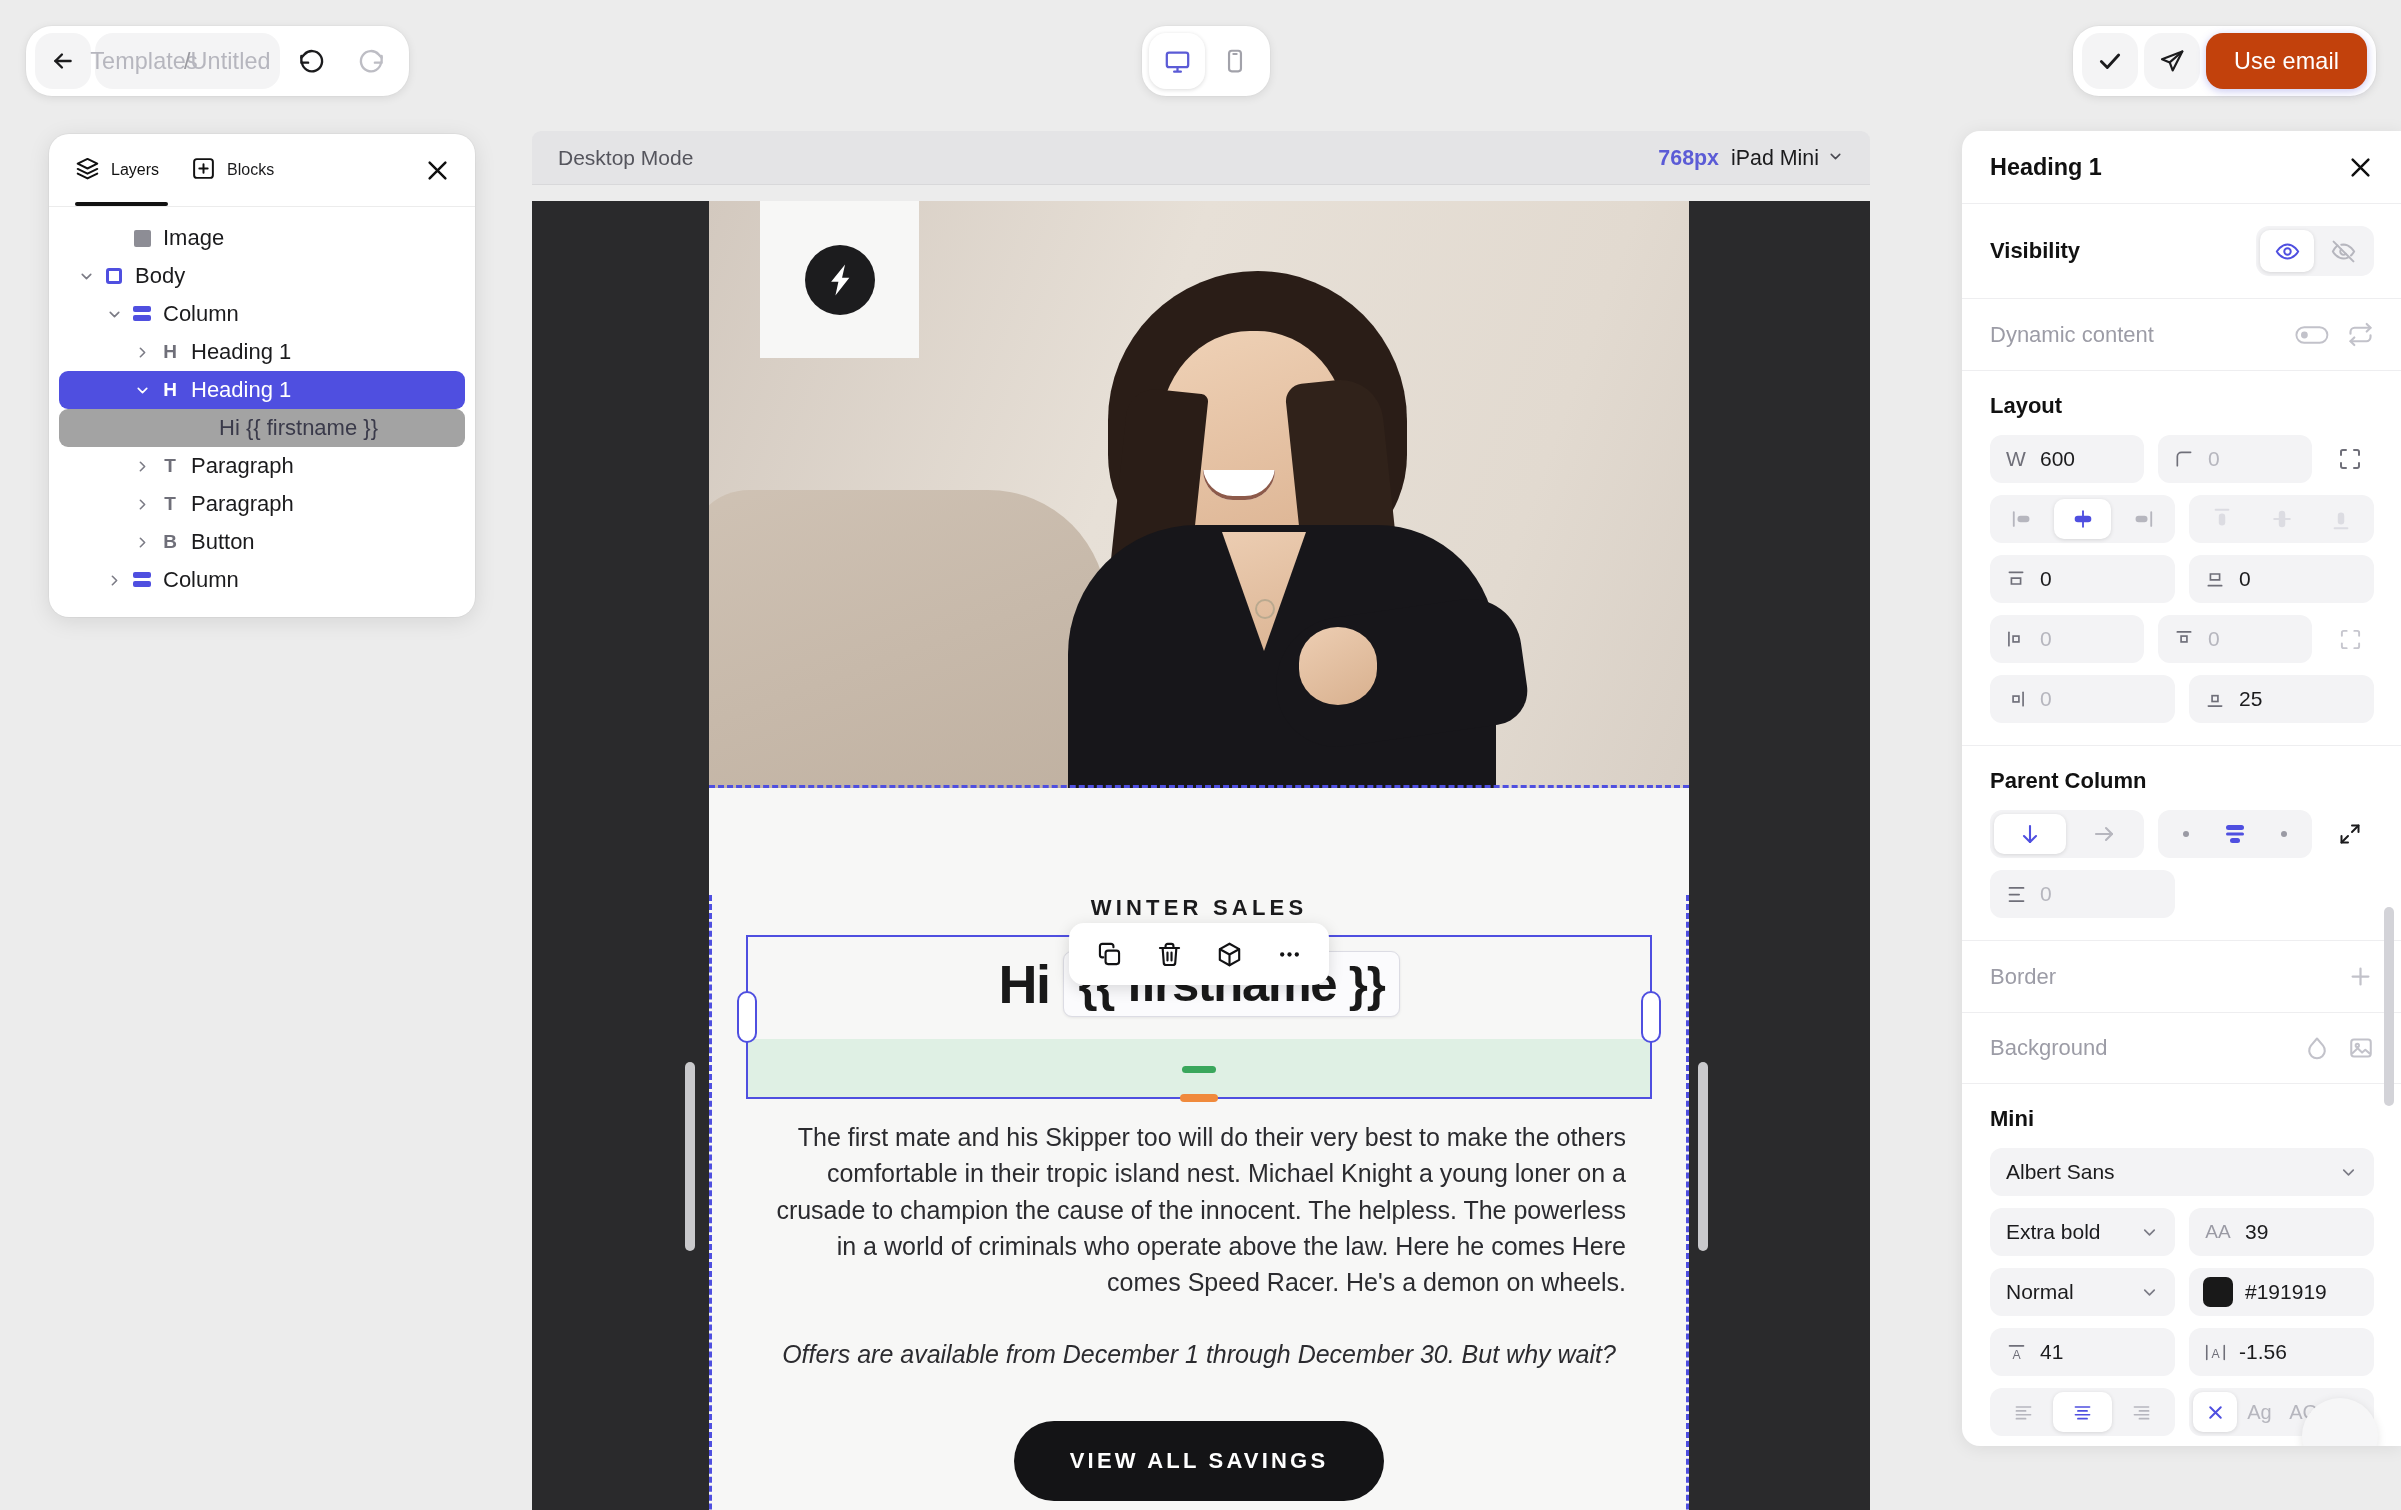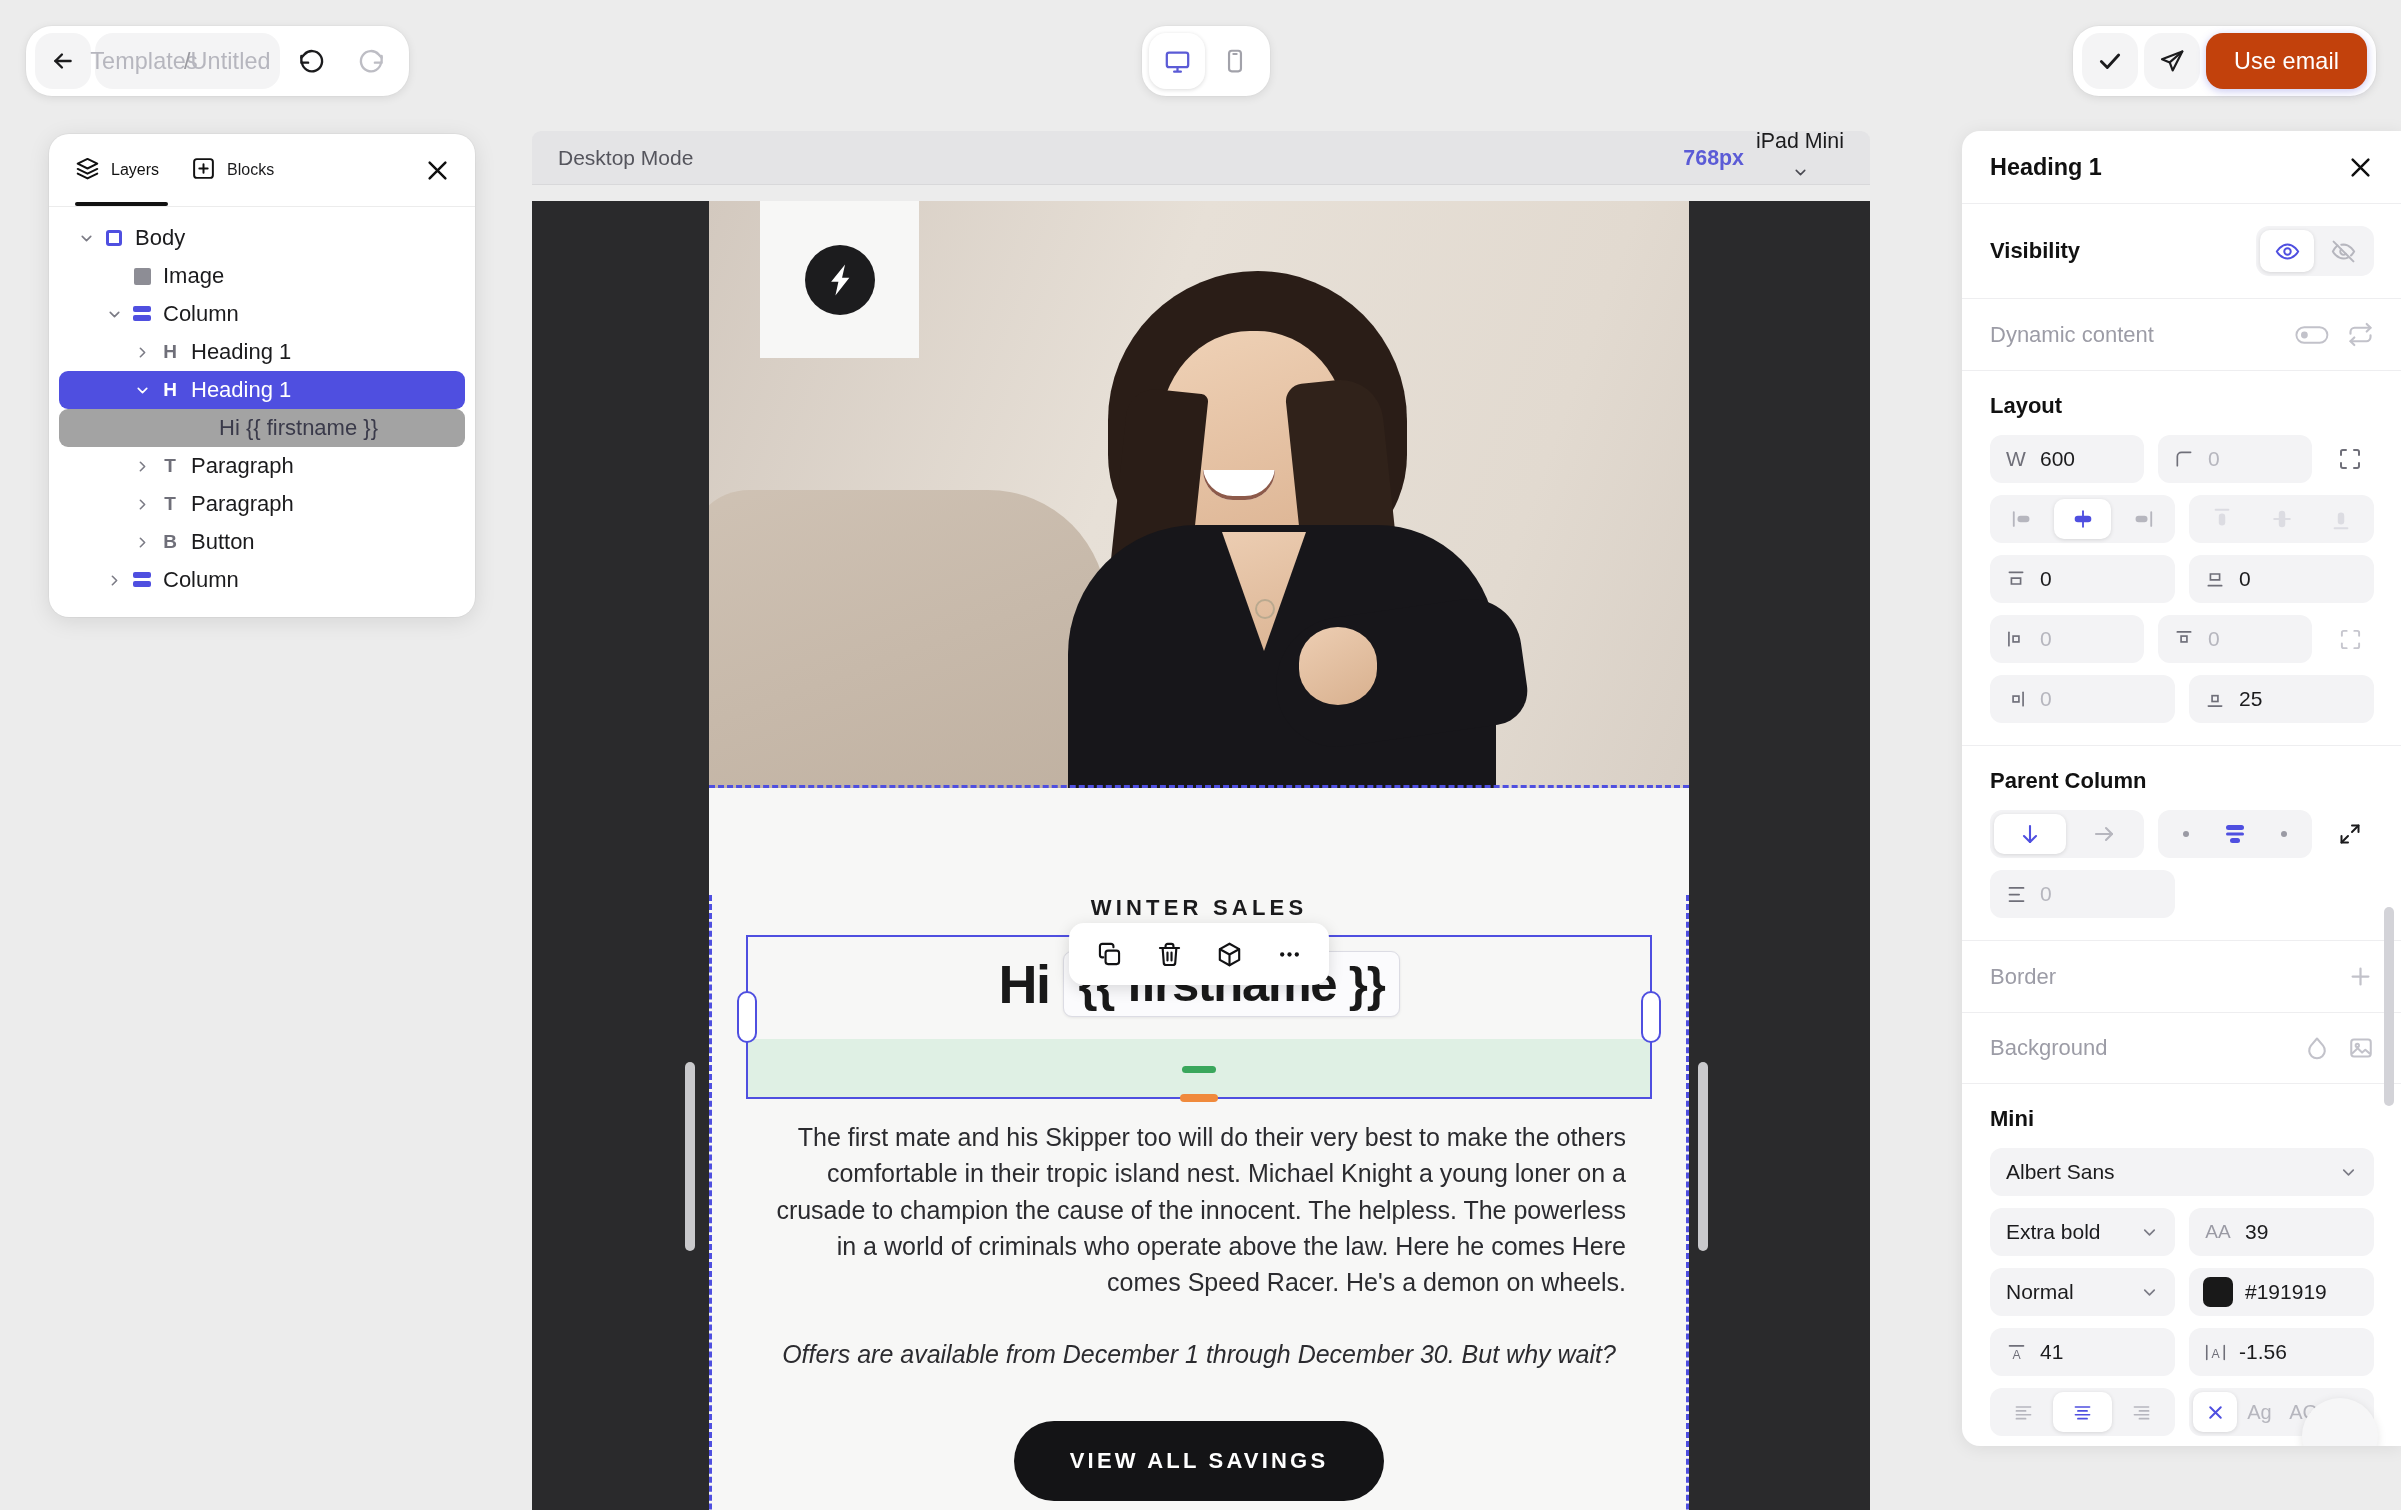--- a/index.html
+++ b/index.html
@@ -96,21 +96,21 @@
   
   .canvas-wrap { position:absolute; left:532px; top:131px; width:1338px; height:1379px; }
   .canvas-head {
     height:54px; background:#e4e4e6; border-radius:9px 9px 0 0;
     display:flex; align-items:center; padding:0 26px;
     font-size:21px; color:#55555d;
     box-shadow: inset 0 -1px 0 rgba(0,0,0,.05);
   }
   .canvas-head .right { margin-left:auto; display:flex; align-items:center; gap:12px; font-size:21.4px; color:#1b1b1d; }
   .px-val { color:#5b5bd6; font-weight:bold; }
-  .dev-name { cursor:pointer; display:flex; align-items:center; gap:8px;flex-direction:column;}
+  .dev-name { cursor:pointer; display:flex; align-items:flex-start; gap:8px;}
 
   .canvas-body {
     position:absolute; left:0; top:70px; width:1338px; height:1309px;
     background:#2a2a2c; overflow:hidden;
   }
   .email {
     position:absolute; left:177px; top:0; width:980px; min-height:1309px;
     background:#f7f7f6;
   }
 
@@ -347,37 +347,37 @@
     </div>
     <div class="lp-close">
       <svg width="27" height="27" viewBox="0 0 24 24" fill="none" stroke="currentColor" stroke-width="2.2" stroke-linecap="round">
           <path d="M5 5l14 14M19 5L5 19"></path>
         </svg>
     </div>
     <div class="lp-tabunderline"></div>
   </div>
   <div class="lp-divider"></div>
   <div class="tree" id="layer-tree">
+      <div class="node" style="padding-left: 42px;">
+        <span class="chev"></span>
+        <span class="tico">
+          <span class="sq-gray"></span>
+        </span>
+        <span>Image</span>
+      </div>
       <div class="node" style="padding-left: 14px;">
         <span class="chev">
           <svg width="17" height="17" viewBox="0 0 24 24" fill="none" stroke="currentColor" stroke-width="2.3" stroke-linecap="round" stroke-linejoin="round">
             <path d="M6 9l6 6 6-6"></path>
           </svg>
         </span>
         <span class="tico">
           <span class="sq-blue"></span>
         </span>
         <span>Body</span>
-      </div>
-      <div class="node" style="padding-left: 42px;">
-        <span class="chev"></span>
-        <span class="tico">
-          <span class="sq-gray"></span>
-        </span>
-        <span>Image</span>
       </div>
       <div class="node" style="padding-left: 42px;">
         <span class="chev">
           <svg width="17" height="17" viewBox="0 0 24 24" fill="none" stroke="currentColor" stroke-width="2.3" stroke-linecap="round" stroke-linejoin="round">
             <path d="M6 9l6 6 6-6"></path>
           </svg>
         </span>
         <span class="tico">
           <span class="col-ico">
             <i></i>

